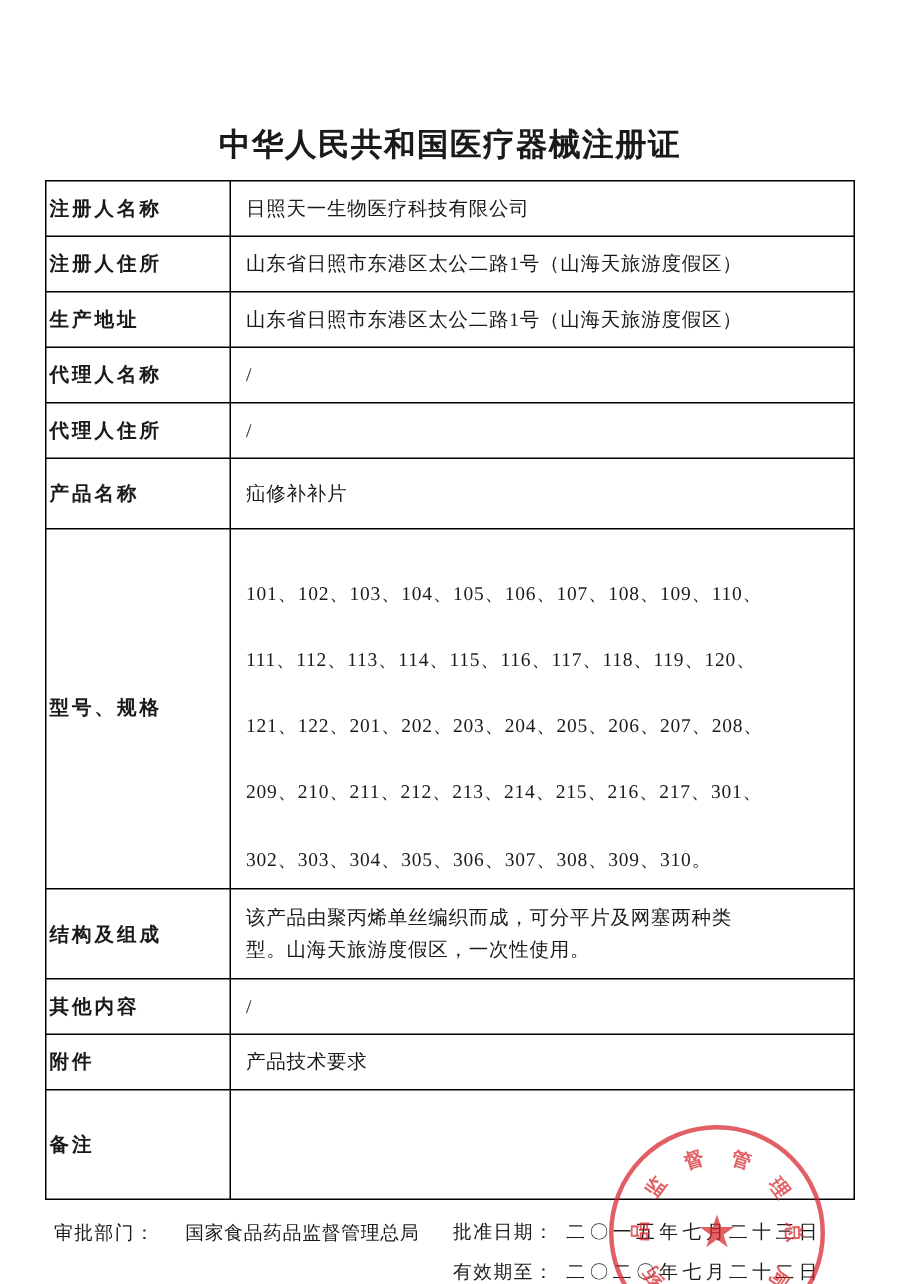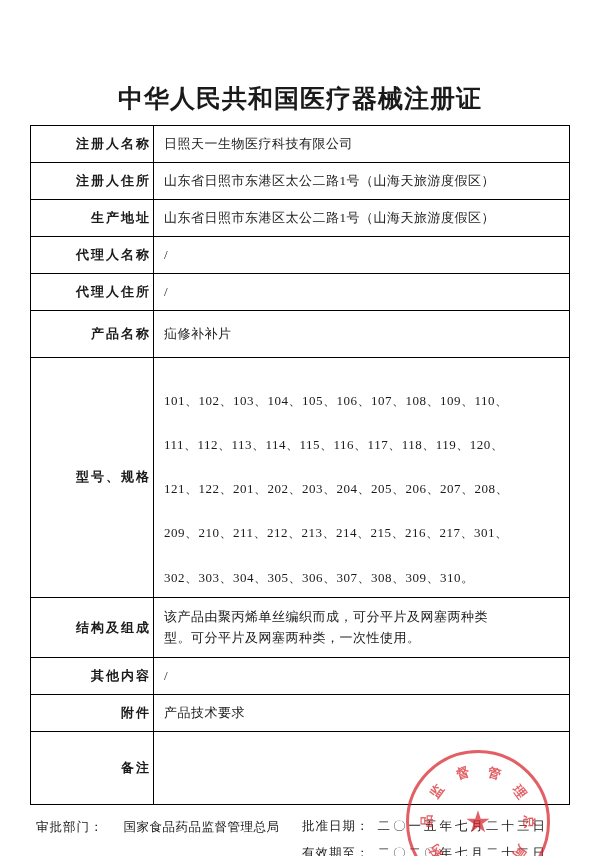--- a/index.html
+++ b/index.html
@@ -17,21 +17,21 @@
   }
   .page {
     position: relative;
     width: 600px;
     height: 856px;
     box-sizing: border-box;
     padding: 0;
   }
   .doc-title {
     text-align: center;
-    font-size: 25px;
+    font-size: 21px;
     font-weight: bold;
     letter-spacing: 1px;
     margin-top: 82px;
     font-family: "Liberation Serif", "DejaVu Serif", serif;
   }
   .cert-number-row {
     margin-top: 18px;
     padding-left: 118px;
     font-size: 12.5px;
   }
@@ -49,21 +49,21 @@
     width: 540px;
     table-layout: fixed;
   }
   table.cert-table td {
     border: 1px solid #000;
     vertical-align: middle;
     font-size: 13px;
   }
   td.label-cell {
     width: 118px;
-    text-align: right;
+    text-align: left;
     font-weight: bold;
     letter-spacing: 2px;
     padding: 9px 2px;
     font-size: 13.5px;
   }
   td.value-cell {
     padding: 9px 10px;
     text-align: left;
     letter-spacing: 0.5px;
   }
@@ -203,21 +203,21 @@
           <div class="spec-lines">121、122、201、202、203、204、205、206、207、208、</div>
           <div class="spec-lines">209、210、211、212、213、214、215、216、217、301、</div>
           <div class="spec-lines">302、303、304、305、306、307、308、309、310。</div>
         </td>
       </tr>
 
       <tr>
         <td class="label-cell">结构及组成</td>
         <td class="value-cell">
           <div class="struct-text">该产品由聚丙烯单丝编织而成，可分平片及网塞两种类</div>
-          <div class="struct-text">型。可分平片及网塞两种类，一次性使用。</div>
+          <div class="struct-text">型。山海天旅游度假区，一次性使用。</div>
         </td>
       </tr>
 
 
       <tr>
         <td class="label-cell">其他内容</td>
         <td class="value-cell">/</td>
       </tr>
       <tr>
         <td class="label-cell">附件</td>

